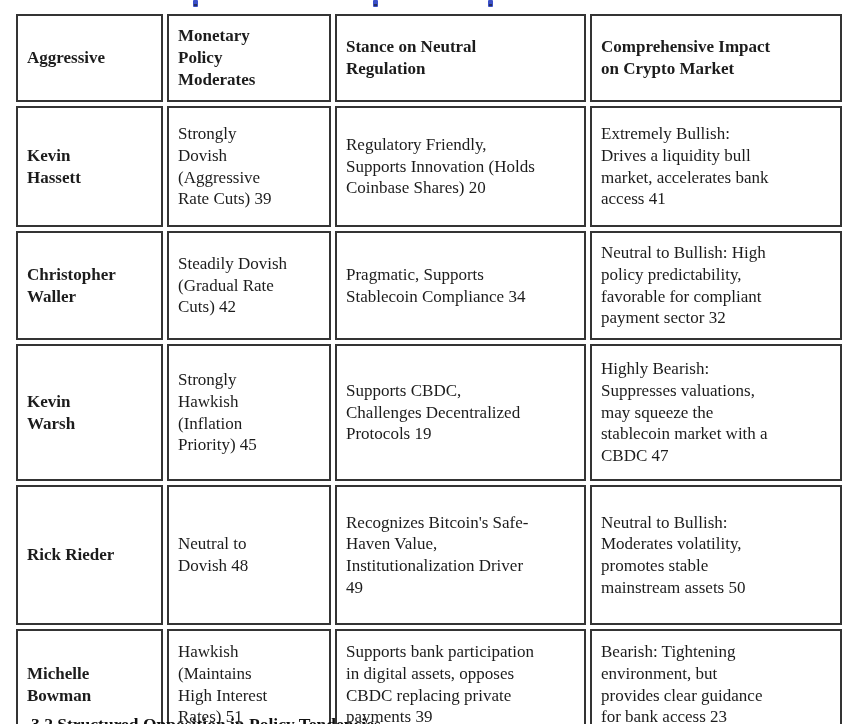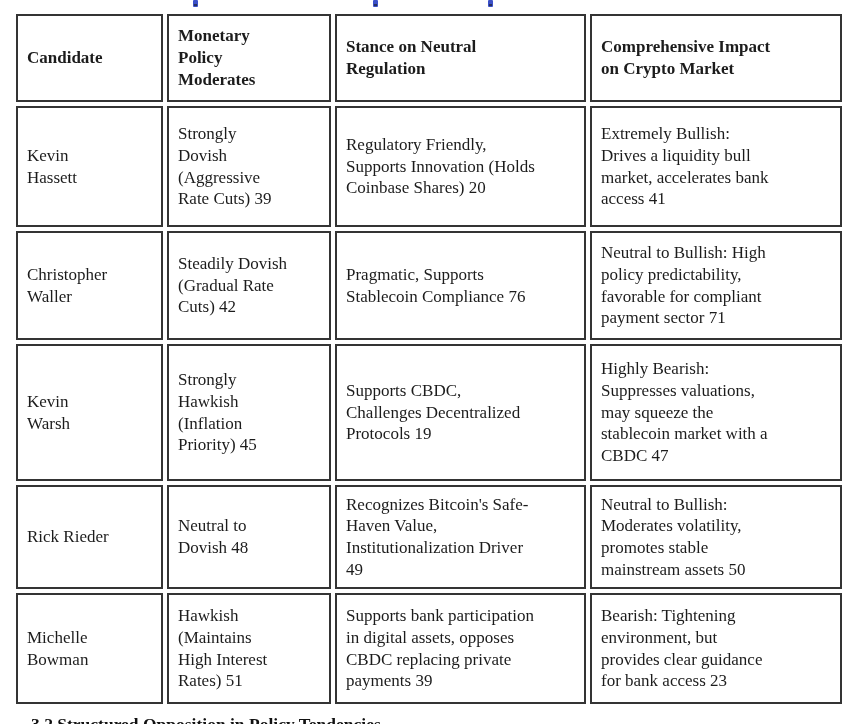--- a/index.html
+++ b/index.html
@@ -55,27 +55,27 @@
     white-space: pre-line;
     background: #ffffff;
   }
   table.doc-table th {
     font-weight: bold;
   }
   .col-candidate { width: 147px; }
   .col-monetary  { width: 164px; }
   .col-stance    { width: 251px; }
   .col-impact    { width: 252px; }
-  td.cand { font-weight: normal; padding-left: 16px; }
+  td.cand { font-weight: bold; padding-left: 16px; }
   th.cand-h { padding-left: 16px; }
   tr.row-header  td, tr.row-header  th { height: 88px; }
   tr.row-hassett td { height: 121px; }
   tr.row-waller  td { height: 109px; }
   tr.row-warsh   td { height: 137px; }
-  tr.row-rieder  td { height: 104px; }
+  tr.row-rieder  td { height: 140px; }
   tr.row-bowman  td { height: 111px; }
   #caption {
     position: absolute;
     left: 31px;
     top: 714px;
     font-weight: bold;
     font-size: 17.5px;
     color: #111111;
     white-space: nowrap;
   }
@@ -91,21 +91,21 @@
 
   <table class="doc-table">
     <colgroup>
       <col class="col-candidate">
       <col class="col-monetary">
       <col class="col-stance">
       <col class="col-impact">
     </colgroup>
     <tbody>
       <tr class="row-header">
-        <th class="cand-h">Candidate</th>
+        <th class="cand-h">Aggressive</th>
         <th>Monetary
 Policy
 Moderates</th>
         <th>Stance on Neutral
 Regulation</th>
         <th>Comprehensive Impact
 on Crypto Market</th>
       </tr>
 
       <tr class="row-hassett">
@@ -124,25 +124,25 @@
 access 41</td>
       </tr>
 
       <tr class="row-waller">
         <td class="cand">Christopher
 Waller</td>
         <td>Steadily Dovish
 (Gradual Rate
 Cuts) 42</td>
         <td>Pragmatic, Supports
-Stablecoin Compliance 76</td>
+Stablecoin Compliance 34</td>
         <td>Neutral to Bullish: High
 policy predictability,
 favorable for compliant
-payment sector 71</td>
+payment sector 32</td>
       </tr>
 
       <tr class="row-warsh">
         <td class="cand">Kevin
 Warsh</td>
         <td>Strongly
 Hawkish
 (Inflation
 Priority) 45</td>
         <td>Supports CBDC,

